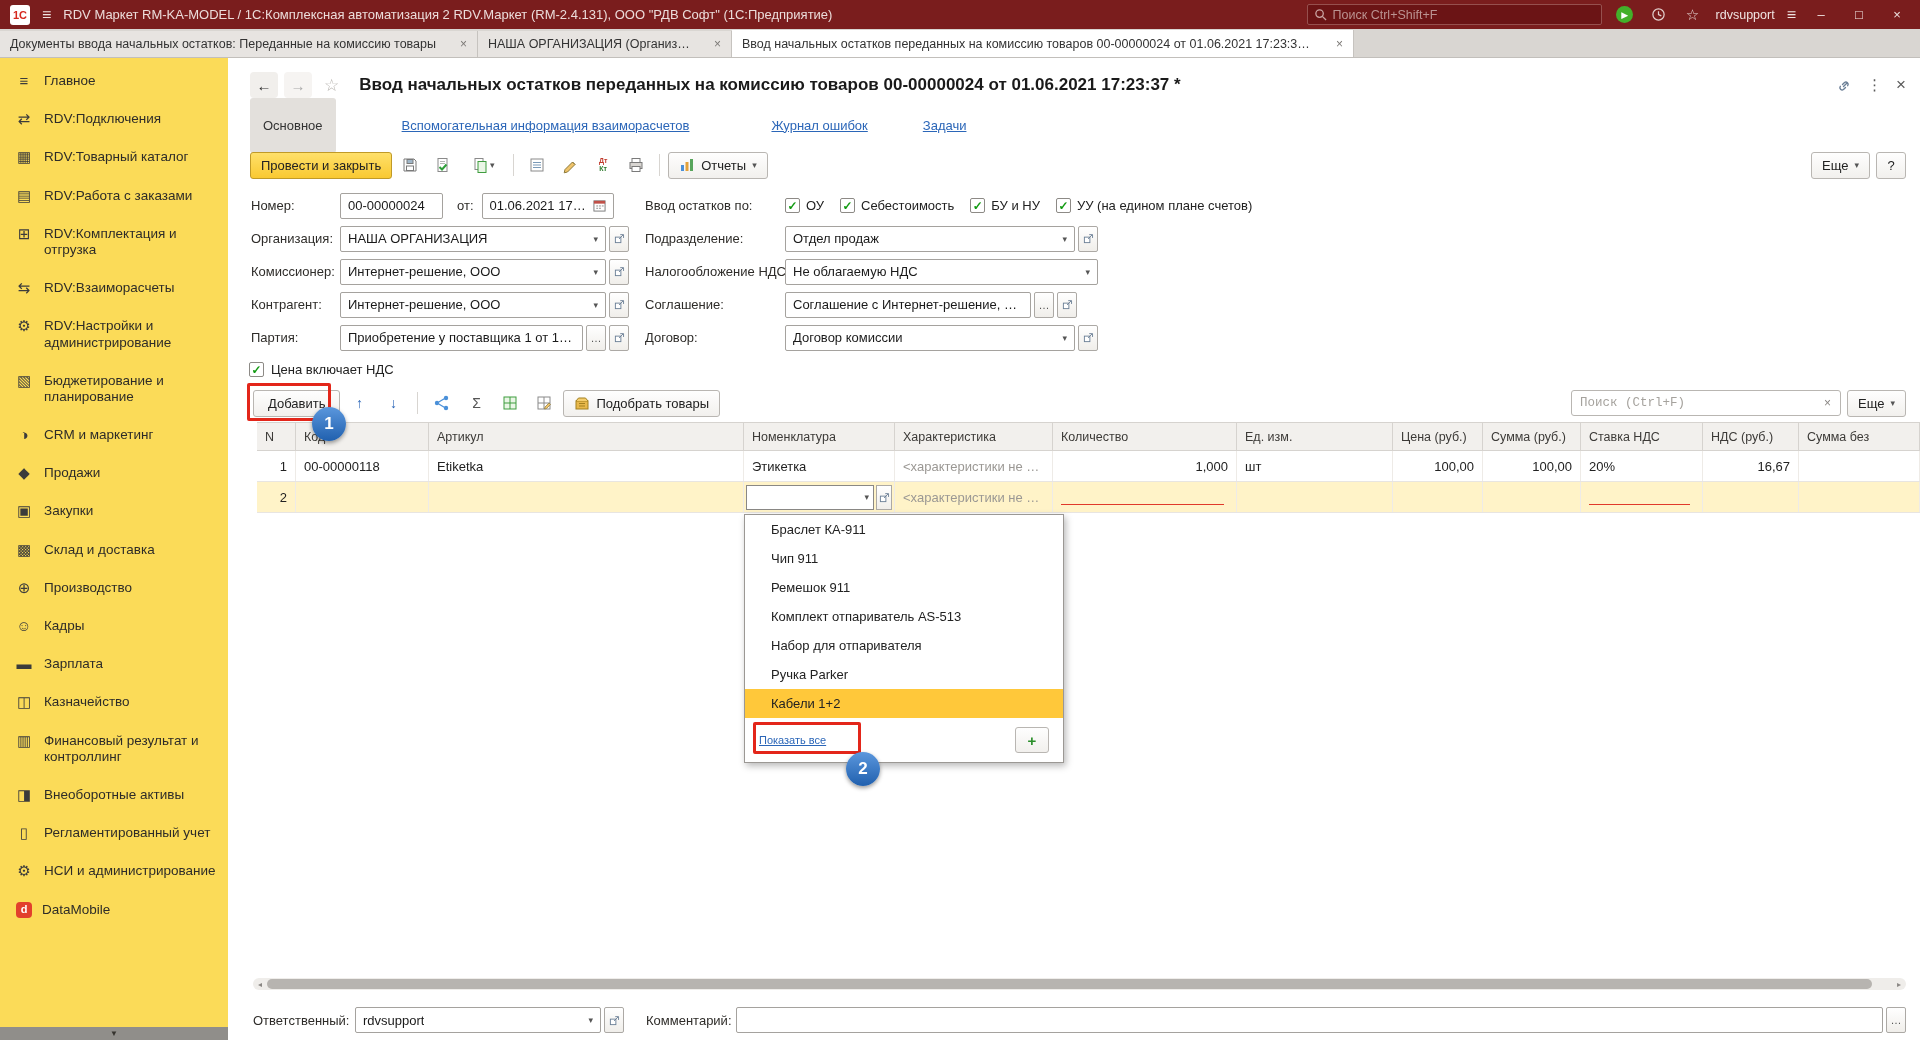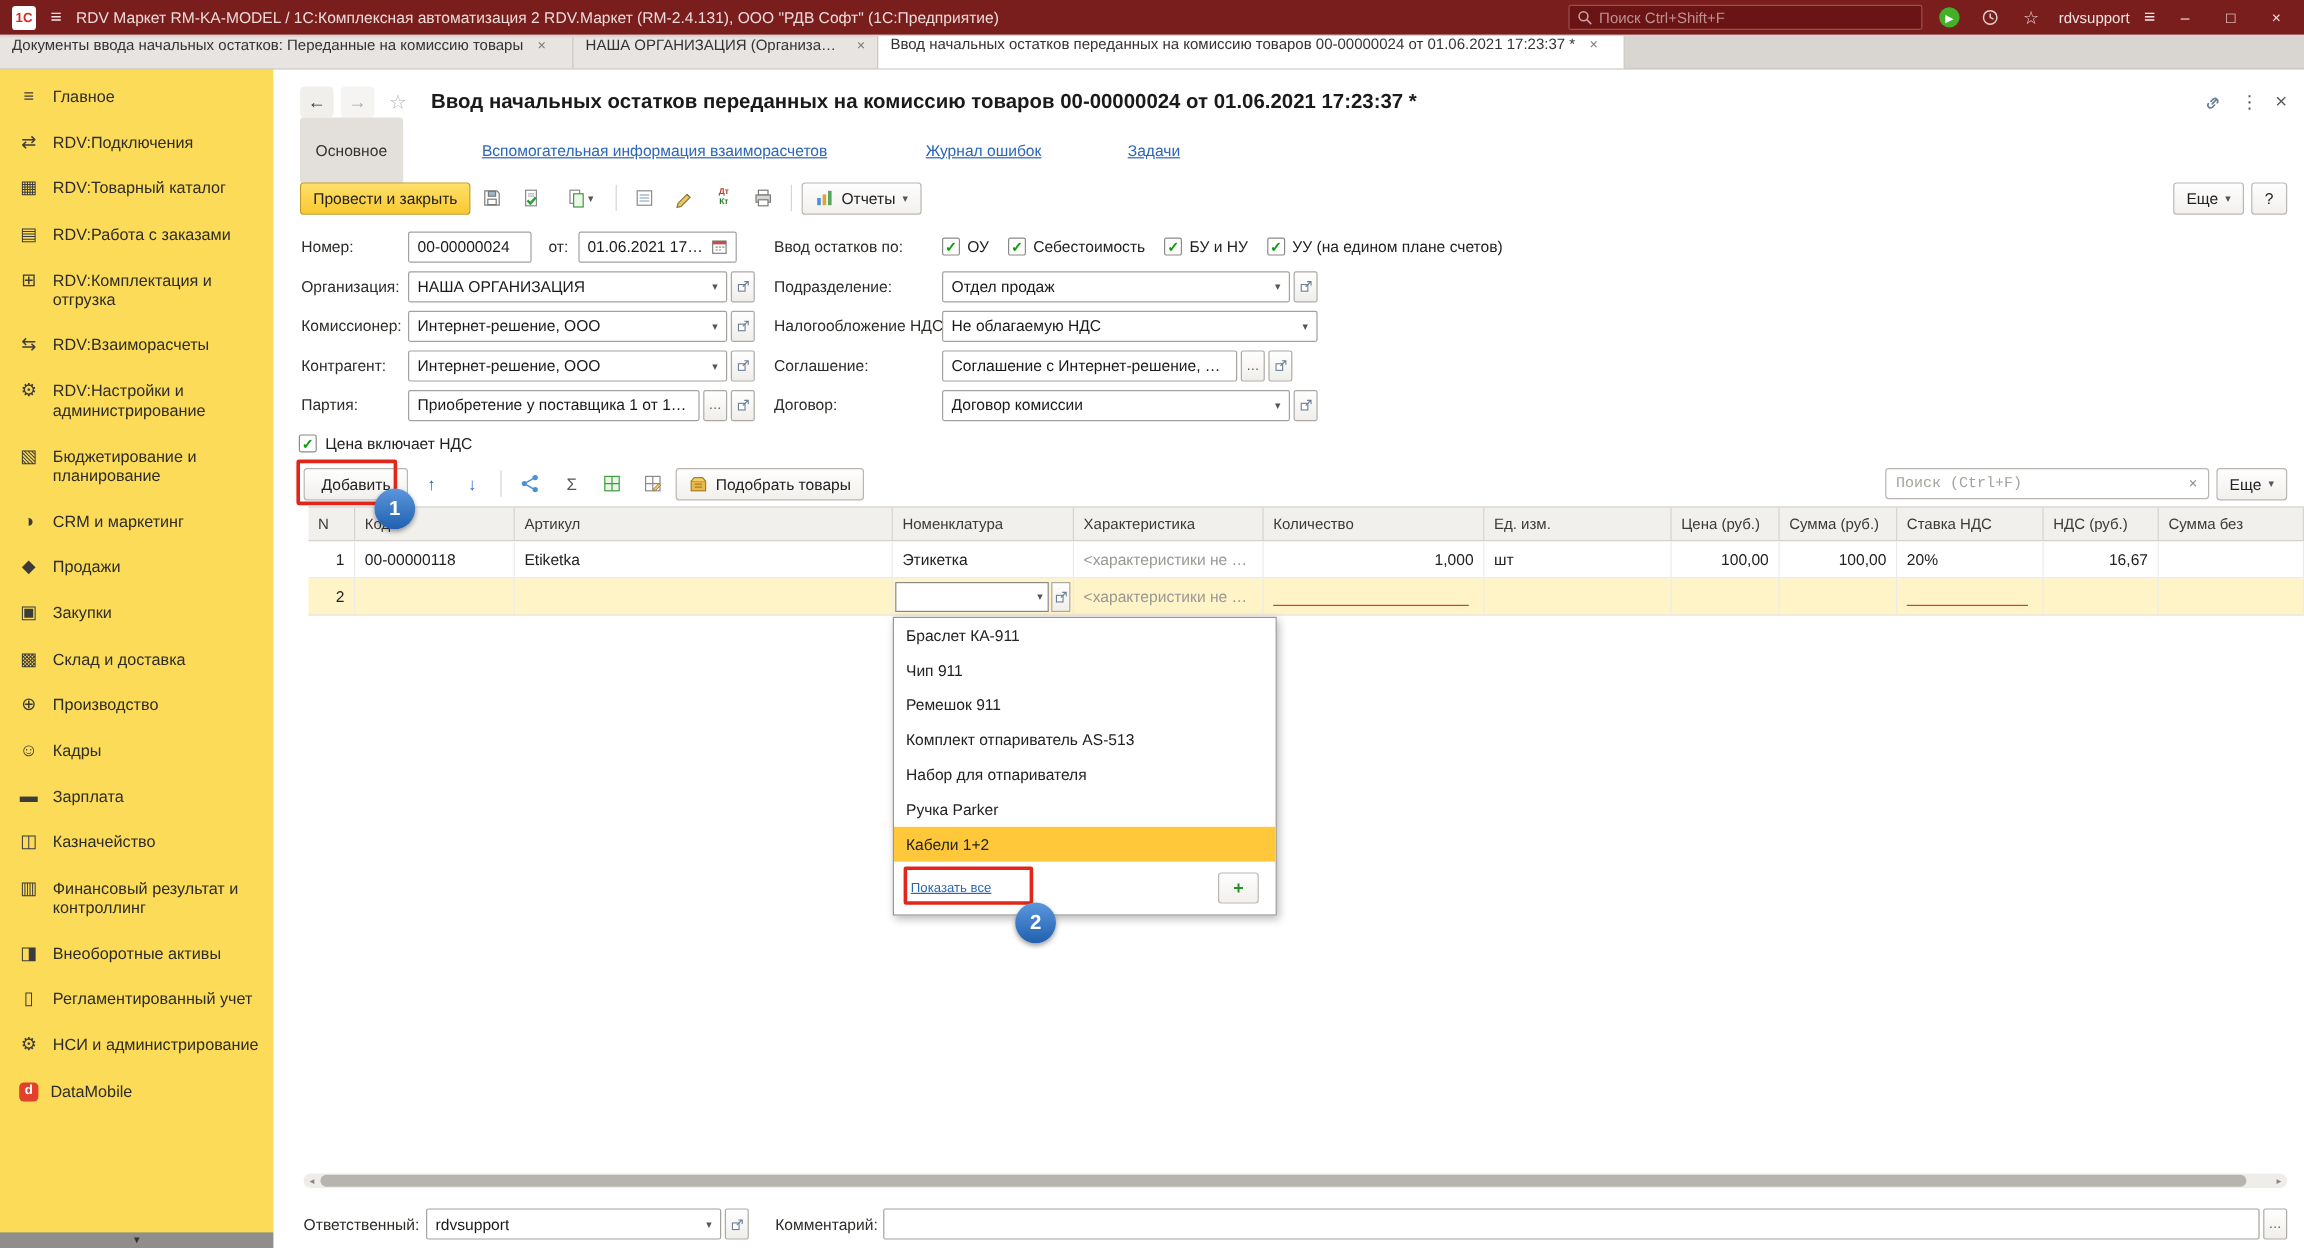--- a/index.html
+++ b/index.html
@@ -16,21 +16,21 @@
   .tb-search{width:295px;height:21px;background:#6b1415;border:1px solid #96504e;border-radius:2px;display:flex;align-items:center;padding:0 6px;gap:6px}
   .tb-search input{flex:1;background:transparent;border:none;outline:none;color:#e8d6d4;font-size:12.5px;font-family:inherit}
   .tb-search input::placeholder{color:#bb9391}
   .tb-ico{display:flex;align-items:center;justify-content:center;width:22px;height:22px}
   .green-circle{width:17px;height:17px;border-radius:50%;background:#43b02a;display:flex;align-items:center;justify-content:center;color:#fff;font-size:9px}
   .tb-user{font-size:12.5px;color:#f0e4e2}
   .winctl{font-size:13px;width:26px;text-align:center;color:#efe3e1;cursor:pointer}
 
   
   .tabbar{height:29px;background:#d9d6d2;display:flex;align-items:flex-end;border-bottom:1px solid #c2bfbb;flex:0 0 29px}
-  .tab{height:26px;display:flex;padding:0 10px;font-size:12.5px;color:#333;background:#e7e4e1;border-right:1px solid #c6c3bf;gap:12px;white-space:nowrap;overflow:hidden;cursor:pointer}
+  .tab{height:26px;display:flex;align-items:center;padding:0 10px;font-size:12.5px;color:#333;background:#e7e4e1;border-right:1px solid #c6c3bf;gap:24px;white-space:nowrap;overflow:hidden;cursor:pointer}
   .tab .tlabel{overflow:hidden;text-overflow:ellipsis}
   .tab.active{background:#fff;height:27px}
   .tclose{color:#7c7976;font-size:12px;flex:0 0 auto}
   .t1{width:478px}.t2{width:254px}.t3{width:622px}
 
   
   .appbody{flex:1;display:flex;min-height:0}
   .sidebar{width:228px;background:#fbdb58;position:relative;padding-top:4px;flex:0 0 228px}
   .sitem{display:flex;align-items:flex-start;gap:10px;padding:11px 8px 11px 14px;font-size:13.5px;color:#2e2c28;line-height:1.2;cursor:pointer}
   .sic{width:20px;flex:0 0 20px;text-align:center;font-size:15px;color:#3b3b3b;line-height:1}
@@ -44,21 +44,21 @@
   .navbtn{width:28px;height:26px;border-radius:4px;display:flex;align-items:center;justify-content:center;font-size:15px;color:#2f2f2f;background:#f1efec;cursor:pointer}
   .navbtn.fwd{color:#aaa;background:#f6f4f2}
   .star{color:#b9b6b2;font-size:17px;margin:0 6px;cursor:pointer}
   .dtitle{font-size:17px;font-weight:bold;color:#1a1a1a;margin-left:8px;white-space:nowrap;overflow:hidden;text-overflow:ellipsis}
   .dhead .rgrp{margin-left:auto;display:flex;align-items:center;gap:14px}
   .gico{color:#5a5a5a;font-size:15px;cursor:pointer;display:flex;align-items:center}
 
   .viewtabs{position:absolute;left:22px;top:52px;height:30px;display:flex;align-items:center;font-size:13px}
   .vt-active{background:#e3e0dc;padding:20px 13px;border-radius:3px;color:#333;cursor:pointer}
   .vlink{color:#2b66b8;text-decoration:underline;cursor:pointer}
-  .vlink.m1{margin-left:66px}.vlink.m2{margin-left:82px}.vlink.m3{margin-left:72px}
+  .vlink.m1{margin-left:66px}.vlink.m2{margin-left:82px}.vlink.m3{margin-left:55px}
 
   .toolbar{position:absolute;left:22px;top:92px;right:14px;height:30px;display:flex;align-items:center;gap:3px}
   .btn{border:1px solid #b9b6b2;background:linear-gradient(#fefefe,#f2f0ed);border-radius:3px;height:27px;padding:0 10px;display:inline-flex;align-items:center;gap:6px;font-size:13px;color:#222;cursor:pointer;white-space:nowrap}
   .btn-primary{background:linear-gradient(#ffe06a,#f9c932);border-color:#c09a28}
   .ibtn{width:30px;height:27px;border:1px solid transparent;border-radius:3px;display:flex;align-items:center;justify-content:center;cursor:pointer}
   .vsep{width:1px;height:22px;background:#d8d5d1;margin:0 5px}
   .caret{font-size:9px;color:#555}
   .dtkt{font-size:7px;font-weight:bold;line-height:1.1;text-align:center}
   .dtkt .dt{color:#c0392b}.dtkt .kt{color:#2a7a2a}
   .rspacer{margin-left:auto;display:flex;gap:6px;align-items:center}
@@ -96,21 +96,21 @@
   .muted{color:#9b9894}
   .trow.editing{background:#fff3c8}
   .td-edit{overflow:visible;padding:2px 2px;display:flex;align-items:center}
   .celleditor{flex:0 0 128px;height:25px;background:#fff;border:1px solid #8a8885;display:flex;align-items:center;padding:0 4px}
   .celleditor .arr{margin-left:auto;color:#555;font-size:9px}
   .miniopen{width:19px;height:25px;border:1px solid #aca9a5;background:linear-gradient(#fff,#f0eeea);display:flex;align-items:center;justify-content:center;margin-left:2px;z-index:5}
   .redline{position:absolute;left:8px;right:12px;bottom:7px;border-bottom:1.5px solid #e0392b}
 
   
   .dropdown{position:absolute;left:516px;top:456px;width:320px;background:#fff;border:1px solid #9b9894;box-shadow:2px 3px 7px rgba(0,0,0,.28);z-index:20}
-  .ditem{height:29px;display:flex;align-items:center;padding:0 10px;font-size:13px;color:#222;cursor:pointer;white-space:nowrap}
+  .ditem{height:29px;display:flex;align-items:center;padding:0 26px;font-size:13px;color:#222;cursor:pointer;white-space:nowrap}
   .ditem.hl{background:#ffc83a}
   .dfoot{height:44px;display:flex;align-items:center;padding:0 14px;position:relative}
   .showall{color:#2b66b8;text-decoration:underline;cursor:pointer;font-size:11px}
   .plusbtn{position:absolute;right:14px;top:9px;width:34px;height:26px;border:1px solid #b9b6b2;border-radius:3px;background:linear-gradient(#fefefe,#f2f0ed);color:#2a8f2a;font-weight:bold;font-size:15px;display:flex;align-items:center;justify-content:center;cursor:pointer}
 
   
   .ann{position:absolute;border:3px solid #e3261a;z-index:25;border-radius:2px;pointer-events:none}
   .ann1{left:19px;top:325px;width:84px;height:38px}
   .ann2{left:525px;top:664px;width:108px;height:32px}
   .badge{position:absolute;width:34px;height:34px;border-radius:50%;background:linear-gradient(#5b97dd,#2060ae);color:#fff;display:flex;align-items:center;justify-content:center;font-size:17px;font-weight:bold;z-index:26;box-shadow:0 2px 4px rgba(0,0,0,.4)}

